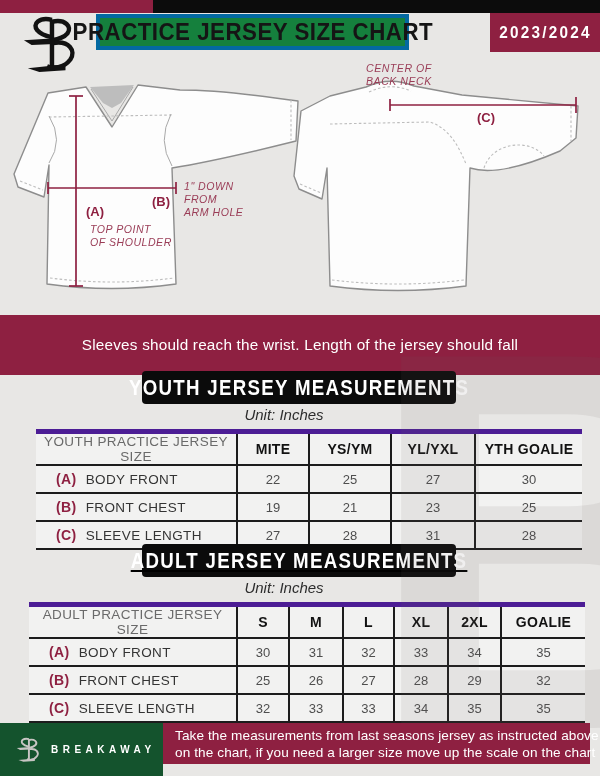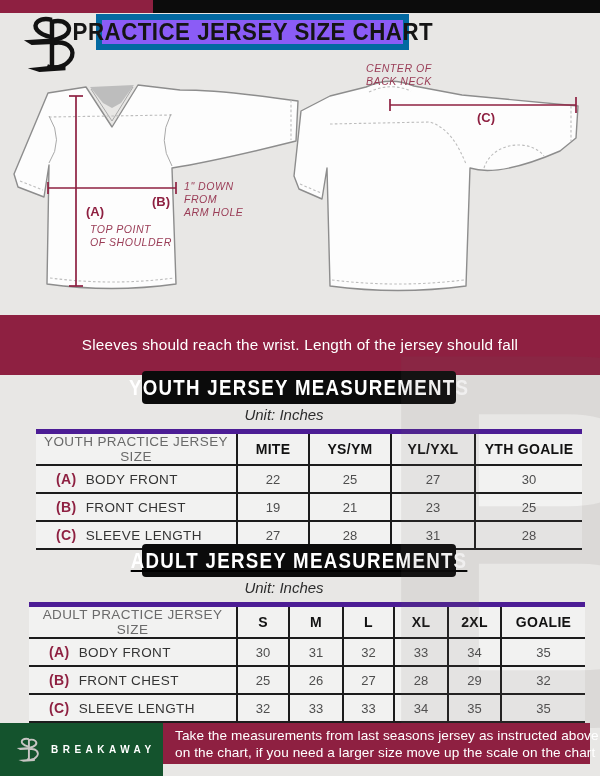--- a/index.html
+++ b/index.html
@@ -5,22 +5,22 @@
   html,body{margin:0;padding:0;}
   .page{
     position:relative;width:600px;height:776px;overflow:hidden;
     background:#e8e7e5;font-family:"Liberation Sans",sans-serif;
   }
   
   .strip-maroon{position:absolute;left:0;top:0;width:153px;height:13px;background:#8e2041;}
   .strip-black{position:absolute;left:153px;top:0;width:447px;height:13px;background:#0c0c0c;}
   .logo-mark{position:absolute;left:20px;top:15px;width:62px;height:60px;color:#121212;z-index:6;}
   .titlebar{
-    position:absolute;left:96px;top:14px;width:313px;height:36px;background:#8b5cf6;
-    border:6px solid #0369a1;display:flex;align-items:center;justify-content:center;z-index:5;box-sizing:border-box;
+    position:absolute;left:96px;top:14px;width:313px;height:36px;background:#15803d;
+    border:4px solid #0369a1;display:flex;align-items:center;justify-content:center;z-index:5;box-sizing:border-box;
   }
   .titlebar span{font-weight:700;font-size:23px;color:#151515;letter-spacing:.5px;white-space:nowrap;display:inline-block;transform:scaleX(.97);}
   .season-badge{
     position:absolute;left:490px;top:13px;width:110px;height:39px;background:#8e2041;
     display:flex;align-items:center;justify-content:center;z-index:5;
   }
   .season-badge span{color:#fff;font-weight:700;font-size:17px;letter-spacing:2.5px;display:inline-block;transform:scaleX(.9);white-space:nowrap;}
   
   .diagram{position:absolute;left:0;top:56px;width:600px;height:258px;z-index:2;}
   .jersey{fill:#fdfdfd;stroke:#8d8d8d;stroke-width:1.4;stroke-linejoin:round;}
@@ -87,20 +87,23 @@
 
   <div class="strip-maroon"></div>
   <div class="strip-black"></div>
 
   <svg class="logo-mark" viewBox="0 0 64 62">
     <use href="#bmono"></use>
   </svg>
 
   <div class="titlebar">
     <span>PRACTICE JERSEY SIZE CHART</span>
+  </div>
+  <div class="season-badge">
+    <span>2023/2024</span>
   </div>
 
   <svg class="diagram" viewBox="0 0 600 258">
 
     <g>
       <polygon class="neck-shade" points="90,31 134,29 121,47 112,52 103,47"></polygon>
       <path class="jersey" d="M86,31 L48,37 L14,118 L18,131 L44,141 L49,109 L47,228
         Q112,237 176,228 L172,112 C215,105 260,94 296,85 L298,45
         C250,38 212,34 180,34 L138,29 L112,71 Z"></path>
       <path class="seam-solid" d="M91,33 L112,65 L133,31"></path>

